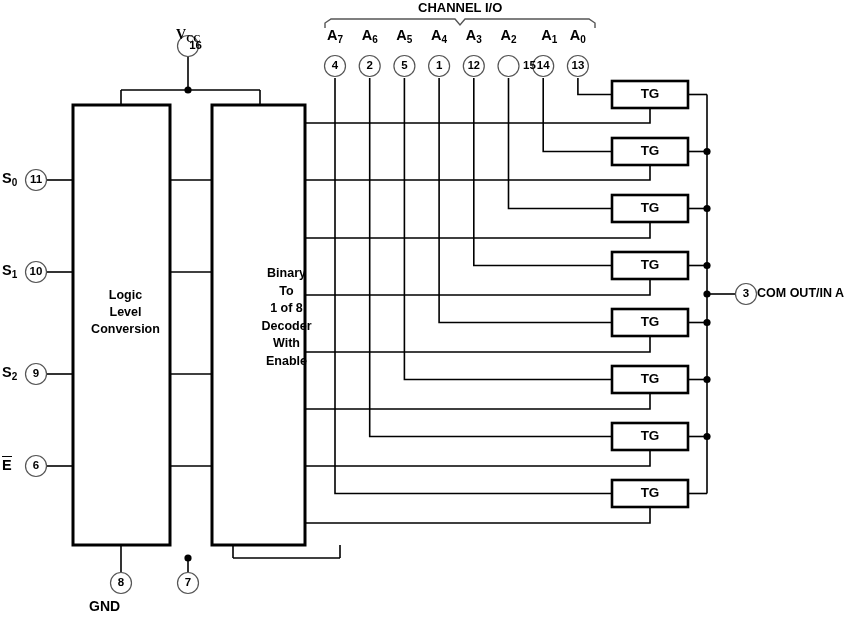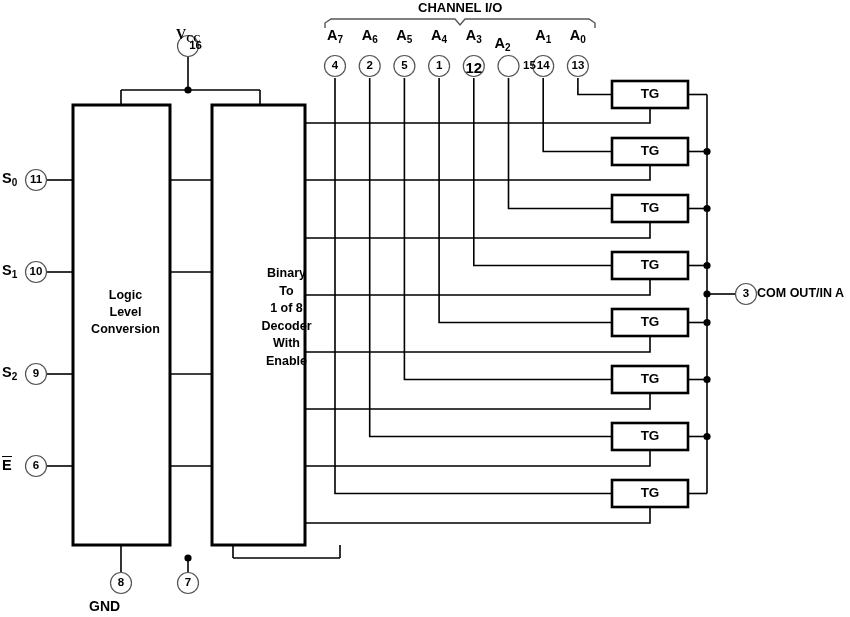--- a/index.html
+++ b/index.html
@@ -159,22 +159,22 @@
       <div class="lbl" style="left: 612px; top: 485px; font-size: 13.5px; width: 76px; text-align: center;">TG</div>
       <div class="lbl" style="left: 732px; top: 286.5px; width: 28px; text-align: center; font-size: 11.5px;">3</div>
       <div class="lbl" style="left: 321px; top: 58.5px; width: 28px; text-align: center; font-size: 11.5px;">4</div>
       <div class="lbl" style="left: 321px; top: 27px; font-size: 14.5px; width: 28px; text-align: center;">A<span class="sub">7</span></div>
       <div class="lbl" style="left: 355.7px; top: 58.5px; width: 28px; text-align: center; font-size: 11.5px;">2</div>
       <div class="lbl" style="left: 355.7px; top: 27px; font-size: 14.5px; width: 28px; text-align: center;">A<span class="sub">6</span></div>
       <div class="lbl" style="left: 390.4px; top: 58.5px; width: 28px; text-align: center; font-size: 11.5px;">5</div>
       <div class="lbl" style="left: 390.4px; top: 27px; font-size: 14.5px; width: 28px; text-align: center;">A<span class="sub">5</span></div>
       <div class="lbl" style="left: 425.1px; top: 58.5px; width: 28px; text-align: center; font-size: 11.5px;">1</div>
       <div class="lbl" style="left: 425.1px; top: 27px; font-size: 14.5px; width: 28px; text-align: center;">A<span class="sub">4</span></div>
-      <div class="lbl" style="left: 459.8px; top: 58.5px; width: 28px; text-align: center; font-size: 15px;">12</div>
+      <div class="lbl" style="left: 459.8px; top: 58.5px; width: 28px; text-align: center; font-size: 11px;">12</div>
       <div class="lbl" style="left: 459.8px; top: 27px; font-size: 14.5px; width: 28px; text-align: center;">A<span class="sub">3</span></div>
       <div class="lbl" style="left: 494.5px; top: 58.5px; width: 28px; text-align: center; font-size: 11.5px; margin-left: 21px;">15</div>
-      <div class="lbl" style="left: 494.5px; top: 27px; font-size: 14.5px; width: 28px; text-align: left; margin-top: 8px;">A<span class="sub">2</span></div>
+      <div class="lbl" style="left: 494.5px; top: 27px; font-size: 14.5px; width: 28px; text-align: center;">A<span class="sub">2</span></div>
       <div class="lbl" style="left: 529.2px; top: 58.5px; width: 28px; text-align: center; font-size: 11.5px;">14</div>
-      <div class="lbl" style="left: 529.2px; top: 27px; font-size: 14.5px; width: 28px; text-align: center;">A<span class="sub">1</span></div>
+      <div class="lbl" style="left: 529.2px; top: 27px; font-size: 14.5px; width: 28px; text-align: right;">A<span class="sub">1</span></div>
       <div class="lbl" style="left: 563.9px; top: 58.5px; width: 28px; text-align: center; font-size: 11.5px;">13</div>
       <div class="lbl" style="left: 563.9px; top: 27px; font-size: 14.5px; width: 28px; text-align: center;">A<span class="sub">0</span></div>
     </div>
 </div>
 
 </body></html>

